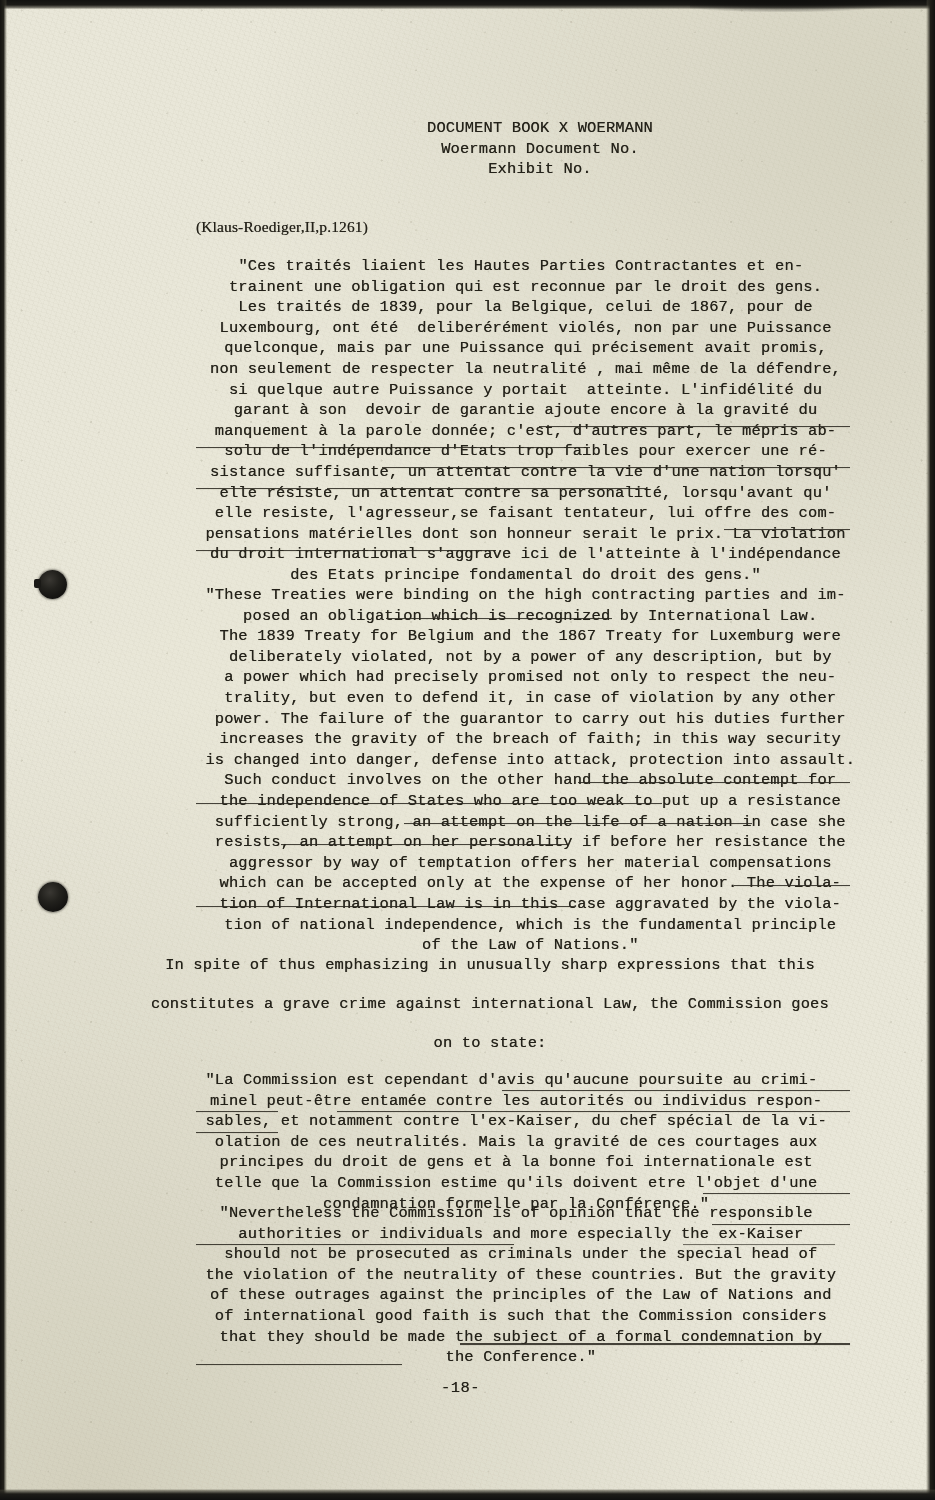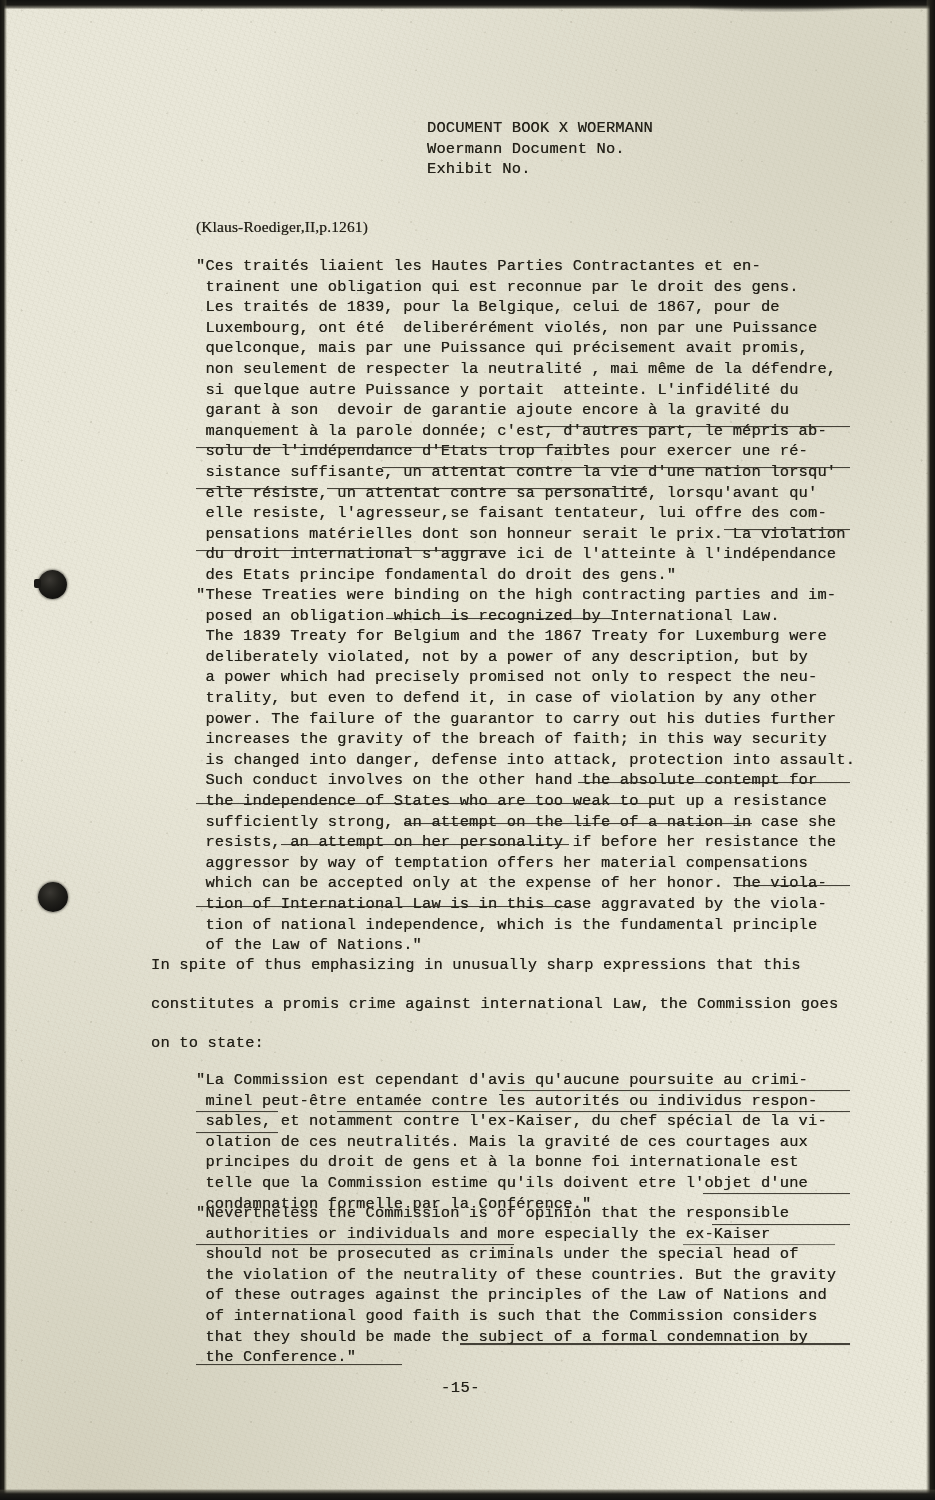--- a/index.html
+++ b/index.html
@@ -100,20 +100,21 @@
   .typed {
     position: absolute;
     z-index: 5;
     color: #232119;
     font-family: "Liberation Mono", "DejaVu Sans Mono", monospace;
     font-size: 15.4px;
     line-height: 20.6px;
     letter-spacing: 0.18px;
     white-space: pre;
     text-shadow: 0 0 .45px rgba(45,42,32,.60), .35px .25px .7px rgba(70,66,50,.28);
+    text-align: center;
     -webkit-font-smoothing: antialiased;
   }
 
   
   #doc-header      { left: 427px; top: 118px; }
   #citation-line   { left: 196px; top: 217px; font-family: Liberation Serif, serif; }
   #quote-fr-1      { left: 196px; top: 256px; }
   #quote-en-1      { left: 196px; top: 585px; }
   #narrative-block { left: 151px; top: 946px; line-height: 39px; }
   #quote-fr-2      { left: 196px; top: 1070px; }
@@ -178,41 +179,41 @@
  the independence of States who are too weak to put up a resistance
  sufficiently strong, an attempt on the life of a nation in case she
  resists, an attempt on her personality if before her resistance the
  aggressor by way of temptation offers her material compensations
  which can be accepted only at the expense of her honor. The viola-
  tion of International Law is in this case aggravated by the viola-
  tion of national independence, which is the fundamental principle
  of the Law of Nations."</div>
 
   <div class="typed" id="narrative-block">In spite of thus emphasizing in unusually sharp expressions that this
-constitutes a promis crime against international Law, the Commission goes
+constitutes a grave crime against international Law, the Commission goes
 on to state:</div>
 
   <div class="typed" id="quote-fr-2">"La Commission est cependant d'avis qu'aucune poursuite au crimi-
  minel peut-être entamée contre les autorités ou individus respon-
  sables, et notamment contre l'ex-Kaiser, du chef spécial de la vi-
  olation de ces neutralités. Mais la gravité de ces courtages aux
  principes du droit de gens et à la bonne foi internationale est
  telle que la Commission estime qu'ils doivent etre l'objet d'une
  condamnation formelle par la Conférence."</div>
 
   <div class="typed" id="quote-en-2">"Nevertheless the Commission is of opinion that the responsible
  authorities or individuals and more especially the ex-Kaiser
  should not be prosecuted as criminals under the special head of
  the violation of the neutrality of these countries. But the gravity
  of these outrages against the principles of the Law of Nations and
  of international good faith is such that the Commission considers
  that they should be made the subject of a formal condemnation by
  the Conference."</div>
 
-  <div class="typed" id="page-number">-15-</div>
+  <div class="typed" id="page-number">-18-</div>
 
   <div class="ul" style="left:539px; top:426px; width:311px;"></div>
   <div class="ul" style="left:196px; top:447px; width:394px;"></div>
   <div class="ul" style="left:382px; top:467px; width:468px;"></div>
   <div class="ul" style="left:196px; top:488px; width:122px;"></div>
   <div class="ul" style="left:327px; top:488px; width:320px;"></div>
   <div class="ul" style="left:724px; top:529px; width:126px;"></div>
   <div class="ul" style="left:196px; top:550px; width:300px;"></div>
 
   <div class="ul" style="left:386px; top:618px; width:226px;"></div>

